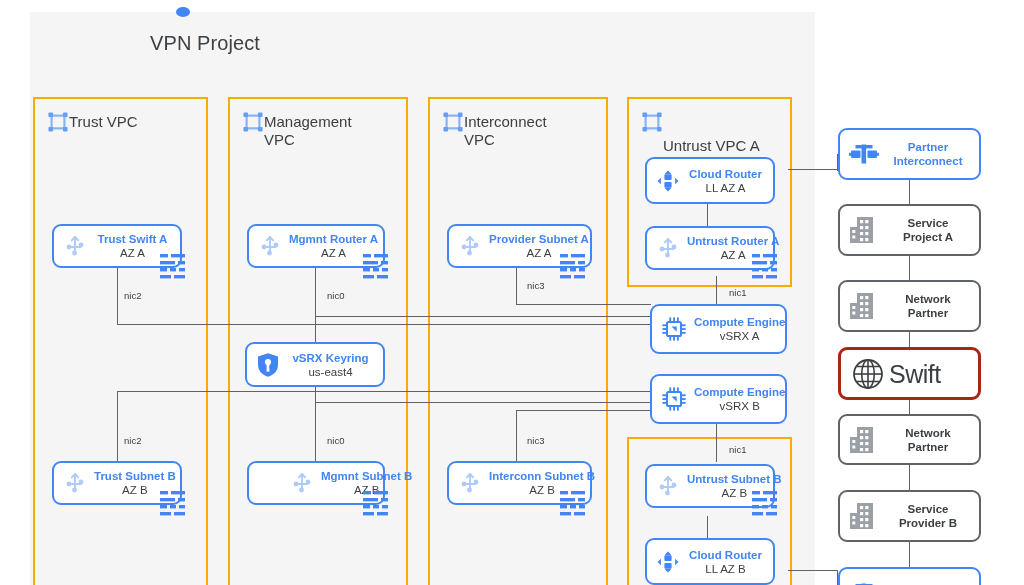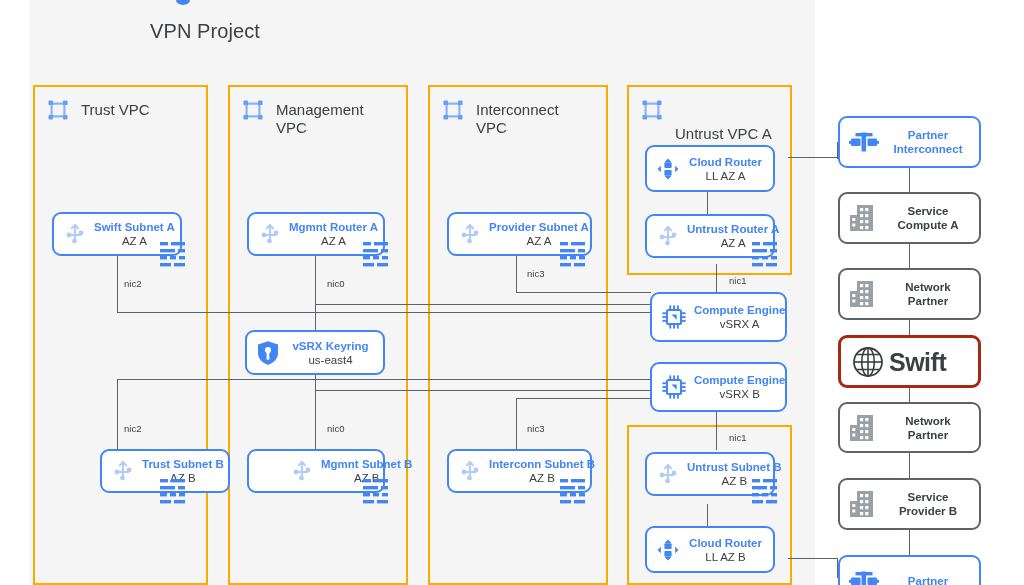--- a/index.html
+++ b/index.html
@@ -2,21 +2,21 @@
 <html><head>
 <meta charset="utf-8">
 <title>VPN Project Architecture</title>
 <style>
   html,body{margin:0;padding:0;}
   body{
     width:1024px;height:585px;background:#ffffff;
     font-family:"Liberation Sans","DejaVu Sans",sans-serif;
     overflow:hidden;position:relative;
   }
-  #stage{position:absolute;left:0;top:0;width:1024px;height:459px;}
+  #stage{position:absolute;left:0;top:12px;width:1024px;height:459px;}
 
   
   .canvas{
     position:absolute;left:30px;top:0;width:785px;height:585px;
     background:#f5f5f5;
   }
   .title{
     position:absolute;left:150px;top:20px;
     font-size:20px;color:#3c4043;letter-spacing:.1px;white-space:nowrap;
   }
@@ -24,21 +24,21 @@
     position:absolute;left:176px;top:-5px;width:14px;height:10px;
     border-radius:50%;background:#4285f4;
   }
 
   
   .vpc{
     position:absolute;border:2px solid #f9ab00;background:transparent;
     box-sizing:border-box;
   }
   .vpc-head{
-    position:absolute;left:12px;top:12px;display:flex;align-items:flex-start;gap:12px;
+    position:absolute;left:12px;top:12px;display:flex;align-items:flex-start;
   }
   .vpc-label{
     font-size:15px;color:#3c4043;line-height:18px;max-width:115px;
     padding-top:2px;
   }
 
   
   .node{
     position:absolute;box-sizing:border-box;background:#ffffff;
     border:2px solid #4285f4;border-radius:9px;
@@ -50,21 +50,21 @@
   .node .t1{font-size:11.5px;font-weight:bold;color:#4285f4;line-height:14px;white-space:nowrap;}
   .node .t2{font-size:11.5px;color:#3c4043;line-height:14px;white-space:nowrap;}
   .node.gray .t1{color:#3c4043;font-weight:bold;}
   .node.gray .t2{color:#3c4043;font-weight:bold;}
   .ico{flex:0 0 auto;display:flex;align-items:center;justify-content:center;}
 
   
   .subnet-glyph{position:absolute;pointer-events:none;}
 
   
-  .swift-word{font-size:25px;color:#3c4043;font-weight:bold;letter-spacing:-.5px;line-height:26px;}
+  .swift-word{font-size:25px;color:#3c4043;font-weight:normal;letter-spacing:-.5px;line-height:26px;}
 
   
   .nic{
     position:absolute;font-size:9.5px;color:#3c4043;white-space:nowrap;
   }
   
   .lnk{position:absolute;background:#5f6368;}
   .lnk.h{height:1.4px;}
   .lnk.v{width:1.4px;}
 </style>
@@ -197,21 +197,21 @@
   <div class="node" style="left:52px;top:212px;width:130px;height:44px;">
     <span class="ico">
       <svg width="24" height="24" viewBox="0 0 24 24">
         <circle cx="6" cy="13" r="2.4" fill="#aecbfa"></circle>
           <circle cx="18" cy="11" r="2.4" fill="#aecbfa"></circle>
         <circle cx="11.5" cy="19" r="2.4" fill="#aecbfa"></circle>
         <path d="M12 3v16M12 3l-3.2 3.4M12 3l3.2 3.4M6.4 13h11" stroke="#aecbfa" stroke-width="1.9" fill="none" stroke-linecap="round"></path>
       </svg>
     </span>
     <span class="txt">
-      <span class="t1">Swift Subnet A</span>
+      <span class="t1">Trust Swift A</span>
       <span class="t2">AZ A</span>
     </span>
   </div>
   <span class="subnet-glyph" style="left:160px;top:240px;">
     <svg width="34" height="30" viewBox="0 0 34 30">
       <g fill="#4285f4">
           <rect x="0" y="2" width="8" height="3.4"></rect>
           <rect x="11" y="2" width="14" height="3.4"></rect>
       <rect x="0" y="9" width="15" height="3.4"></rect>
           <rect x="18" y="9" width="7" height="3.4"></rect>
@@ -307,21 +307,21 @@
           <rect x="18" y="9" width="7" height="3.4"></rect>
       <rect x="0" y="16" width="7" height="3.4"></rect>
           <rect x="10" y="16" width="6" height="3.4"></rect>
           <rect x="19" y="16" width="6" height="3.4"></rect>
       <rect x="0" y="23" width="11" height="3.4"></rect>
           <rect x="14" y="23" width="11" height="3.4"></rect>
         </g>
     </svg>
   </span>
 
-  <div class="node" style="left:52px;top:449px;width:130px;height:44px;margin-left:48px;">
+  <div class="node" style="left:52px;top:449px;width:130px;height:44px;">
     <span class="ico">
       <svg width="24" height="24" viewBox="0 0 24 24">
         <circle cx="6" cy="13" r="2.4" fill="#aecbfa"></circle>
           <circle cx="18" cy="11" r="2.4" fill="#aecbfa"></circle>
         <circle cx="11.5" cy="19" r="2.4" fill="#aecbfa"></circle>
         <path d="M12 3v16M12 3l-3.2 3.4M12 3l3.2 3.4M6.4 13h11" stroke="#aecbfa" stroke-width="1.9" fill="none" stroke-linecap="round"></path>
       </svg>
     </span>
     <span class="txt">
       <span class="t1">Trust Subnet B</span>
@@ -568,21 +568,21 @@
             <rect x="16.2" y="16" width="3.2" height="3.2"></rect>
           <rect x="11" y="22" width="3.2" height="3.2"></rect>
             <rect x="16.2" y="22" width="3.2" height="3.2"></rect>
           <rect x="3.3" y="14" width="3" height="3"></rect>
             <rect x="3.3" y="19.5" width="3" height="3"></rect>
         </g>
       </svg>
     </span>
     <span class="txt">
       <span class="t1">Service</span>
-      <span class="t2">Compute A</span>
+      <span class="t2">Project A</span>
     </span>
   </div>
 
   <div class="node gray" style="left:838px;top:268px;width:143px;height:52px;">
     <span class="ico">
       <svg width="30" height="28" viewBox="0 0 30 28">
         <rect x="8" y="1" width="16" height="26" fill="#9aa0a6"></rect>
         <rect x="1" y="11" width="8" height="16" fill="#9aa0a6"></rect>
         <g fill="#ffffff">
           <rect x="11" y="4" width="3.2" height="3.2"></rect>

